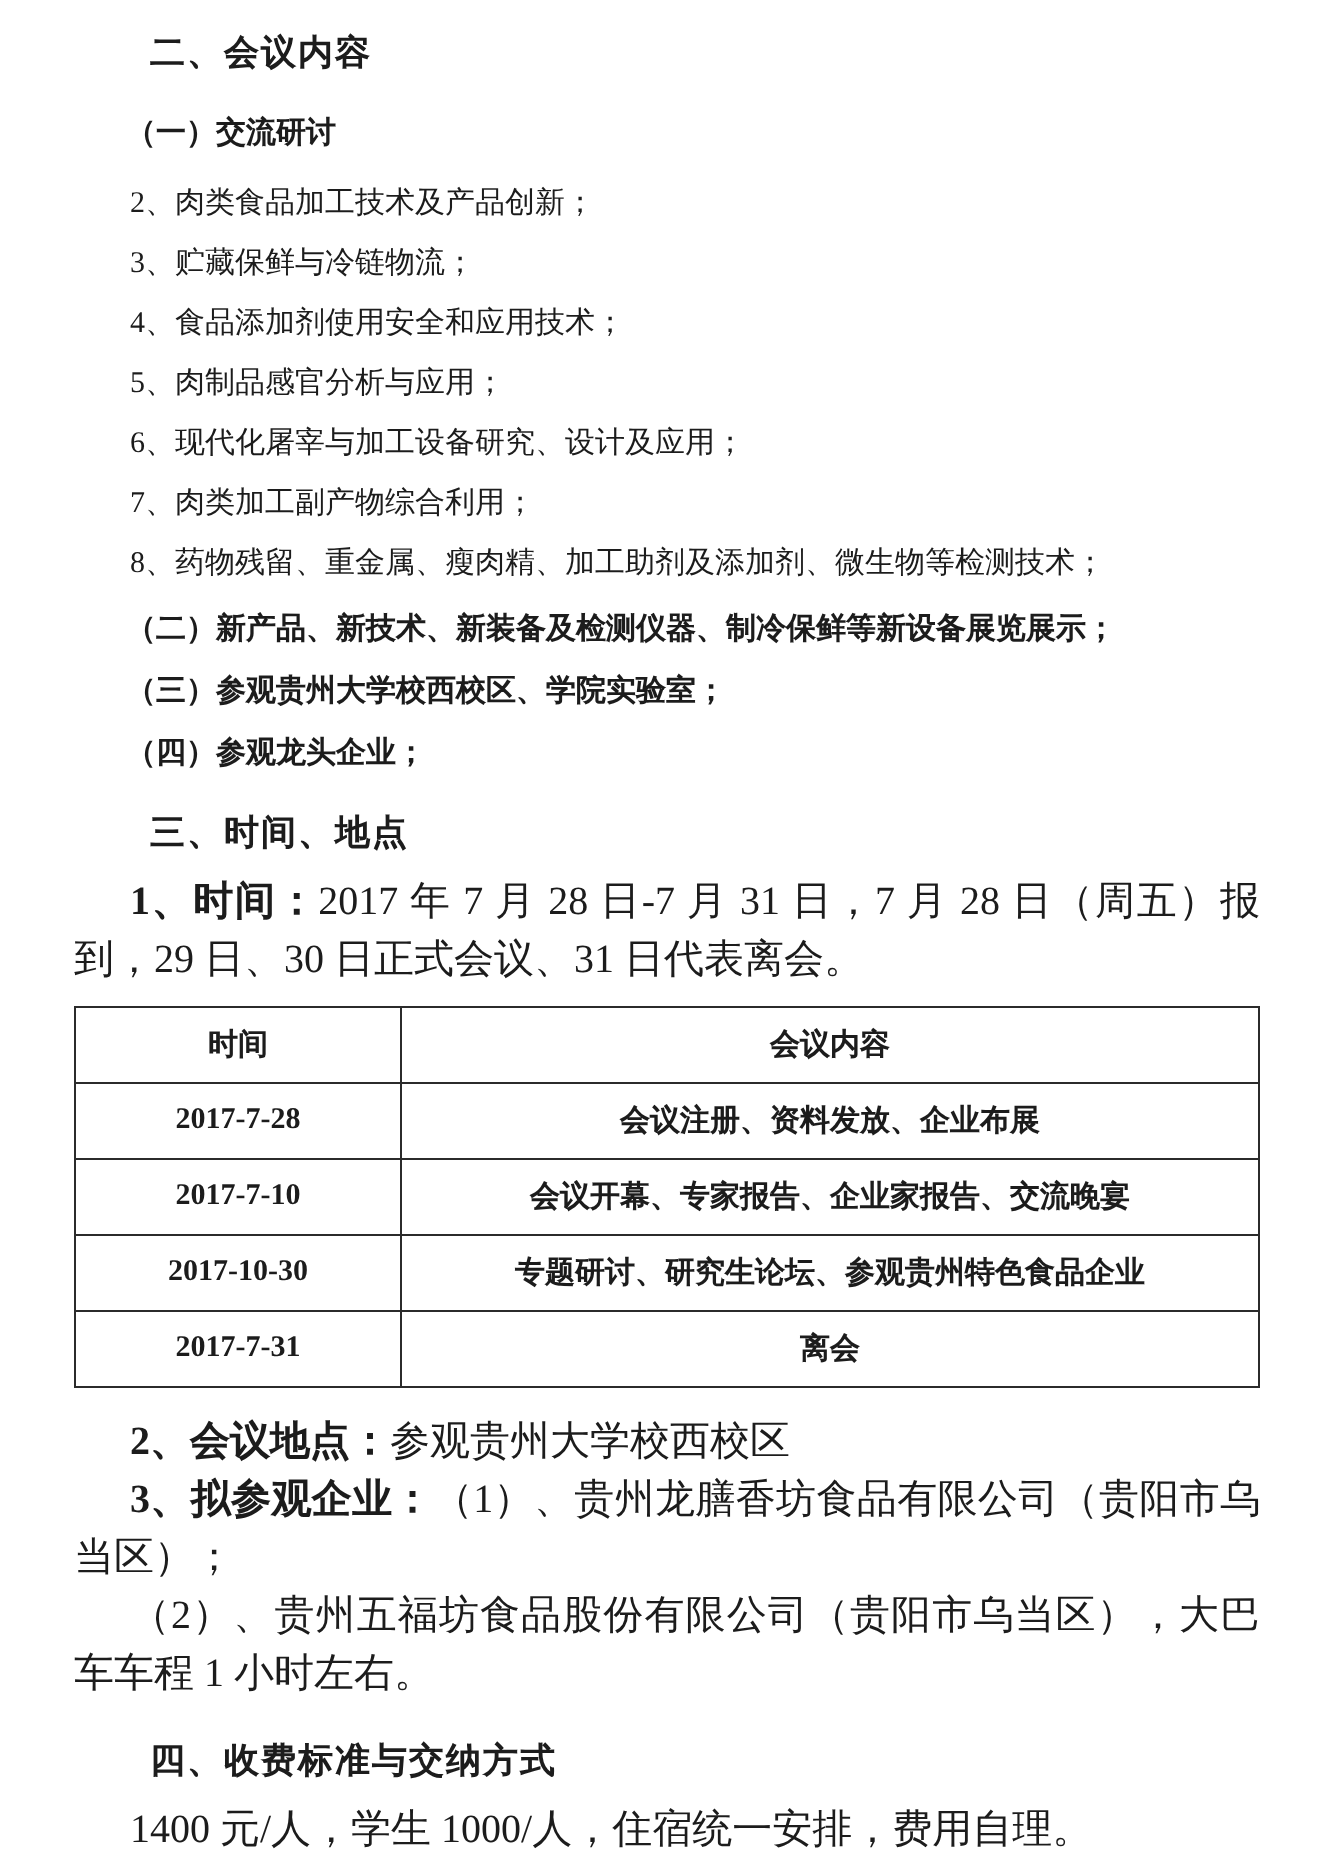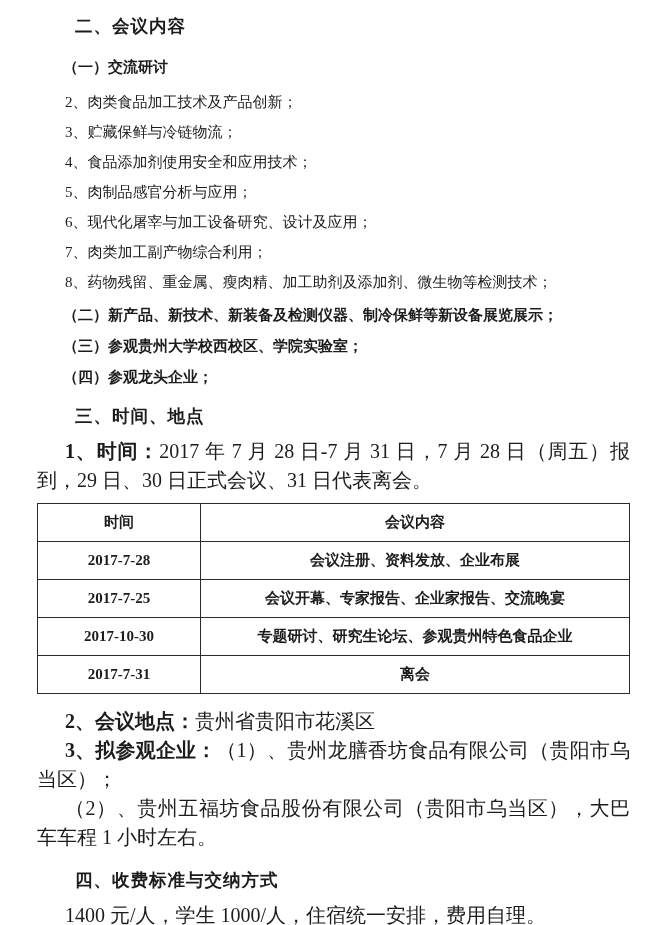--- a/index.html
+++ b/index.html
@@ -114,35 +114,35 @@
     <tbody>
         <tr>
       <th class="col-time">时间</th>
       <th>会议内容</th>
     </tr>
     <tr>
       <td>2017-7-28</td>
       <td>会议注册、资料发放、企业布展</td>
     </tr>
     <tr>
-      <td>2017-7-25</td>
+      <td>2017-7-10</td>
       <td>会议开幕、专家报告、企业家报告、交流晚宴</td>
     </tr>
     <tr>
       <td>2017-10-30</td>
       <td>专题研讨、研究生论坛、参观贵州特色食品企业</td>
     </tr>
     <tr>
       <td>2017-7-31</td>
       <td>离会</td>
     </tr>
   </tbody>
     </table>
 
-  <p class="para after-table"><span class="lbl">2、会议地点：</span><span>贵州省贵阳市花溪区</span></p>
+  <p class="para after-table"><span class="lbl">2、会议地点：</span><span>参观贵州大学校西校区</span></p>
 
   <p class="para flow"><span class="lbl">3、拟参观企业：</span><span>（1）、贵州龙膳香坊食品有限公司（贵阳市乌当区）；</span></p>
 
   <p class="para flow">（2）、贵州五福坊食品股份有限公司（贵阳市乌当区），大巴车车程 1 小时左右。</p>
 
   <h1 class="sec-heading mid">四、收费标准与交纳方式</h1>
 
   <p class="para">1400 元/人，学生 1000/人，住宿统一安排，费用自理。</p>
 
 </div>

